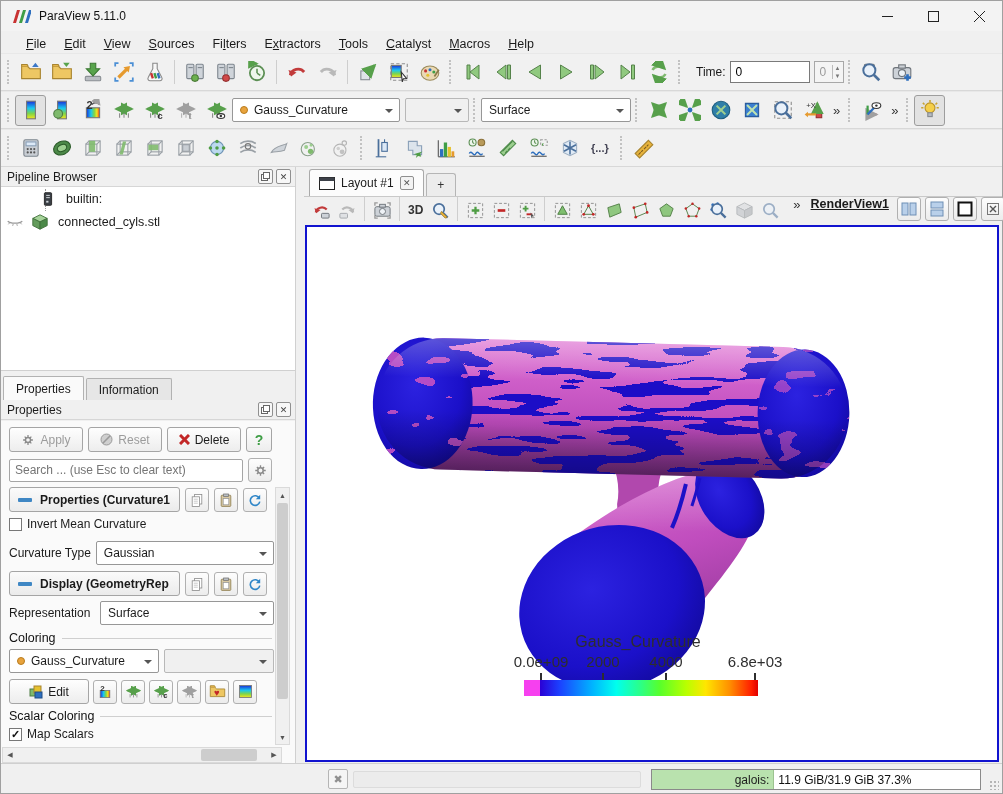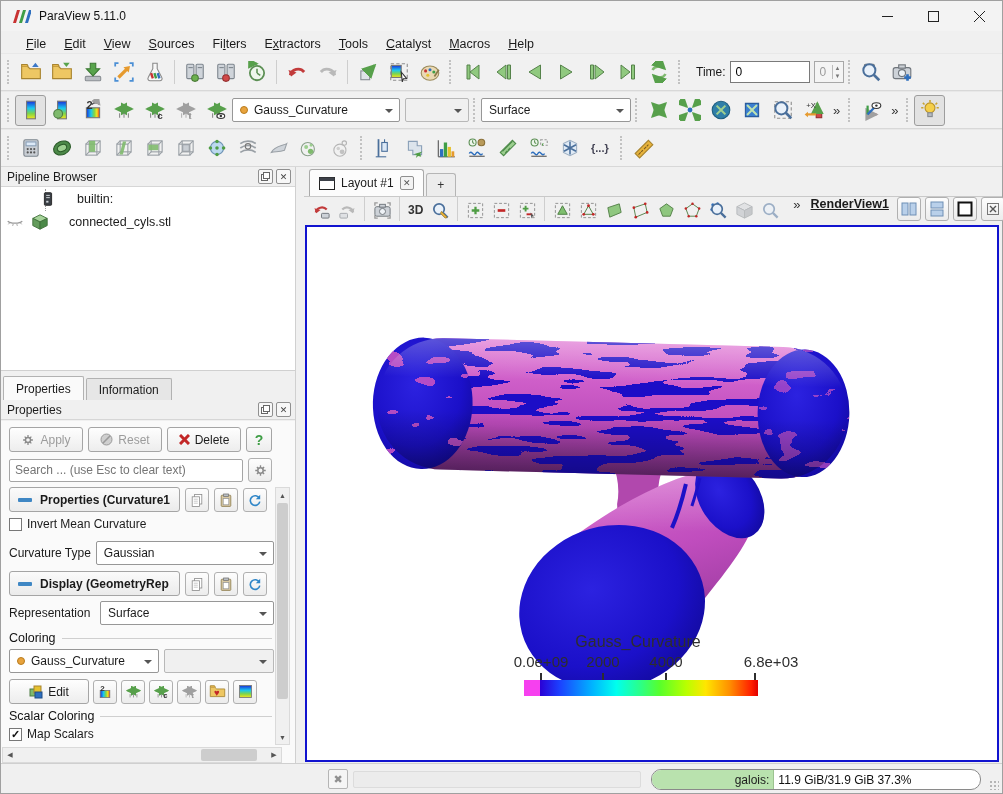--- a/index.html
+++ b/index.html
@@ -37,21 +37,21 @@
 
 .left{position:absolute;left:0;top:166px;width:295px;bottom:30px;background:#f0f0f0;border-right:1px solid #d0d0d0}
 .dockhdr{height:20px;display:flex;align-items:center;padding:0 4px 0 6px;background:#f0f0f0;border-bottom:1px solid #d6d6d6;font-size:12px}
 .dock-btns{margin-left:auto;display:flex;gap:3px}
 .dkb{width:15px;height:15px;border:1px solid #909090;border-radius:2px;background:#f7f7f7;display:flex;align-items:center;justify-content:center;font-size:9px;color:#444}
 .pl-hdr{position:absolute;top:0;left:0;right:0}
 .pl-tree{position:absolute;top:20px;left:0;right:0;height:184px;background:#fff;overflow:hidden;border-bottom:1px solid #d0d0d0}
 .treeline{position:absolute;left:44px;top:2px;height:22px;border-left:1px dotted #9a9a9a}
 .trow{height:23px;display:flex;align-items:center;position:relative}
 .teye{width:28px;display:flex;justify-content:center;flex:0 0 auto}
-.hl{display:flex;align-items:center;padding:1px 6px 1px 2px;gap:20px}
+.hl{display:flex;align-items:center;padding:1px 6px 1px 2px;gap:9px}
 .trow.sel .hl{background:#2f86d2;color:#fff}
 .tlabel{font-size:12.5px;white-space:nowrap}
 .ptabs{position:absolute;top:209px;left:0;right:0;height:24px;display:flex;align-items:flex-end;padding-left:2px;background:#f0f0f0}
 .ptab{height:22px;padding:0 12px;border:1px solid #b2b2b2;border-bottom:none;border-radius:2px 2px 0 0;background:#e6e6e6;margin-right:2px;font-size:12px;display:flex;align-items:center}
 .ptab.active{background:#fafafa;height:24px}
 .pp-hdr{position:absolute;top:233px;left:0;right:0}
 .pbody{position:absolute;top:254px;left:0;right:0;bottom:0;background:#fafafa}
 .pr{position:absolute;left:8px;right:23px;display:flex;align-items:center;gap:5px}
 .pbtn{height:25px;border:1px solid #a5a5a5;border-radius:3px;background:linear-gradient(#fefefe,#ededed);display:flex;align-items:center;justify-content:center;gap:5px;font-size:12px;padding:0 6px}
 .pbtn.dis{color:#9c9c9c}
@@ -88,21 +88,21 @@
 .lg-title{position:absolute;left:181px;top:406px;width:300px;text-align:center;font-size:16px;color:#2e2e2e}
 .lg-lab{position:absolute;top:426px;transform:translateX(-50%);font-size:15px;color:#2e2e2e;white-space:nowrap}
 .lg-tick{position:absolute;top:446px;width:2px;height:8px;background:#2e2e2e}
 .lg-bar{position:absolute;left:217px;top:453px;width:234px;height:16px;display:flex}
 .lg-nan{width:16px;height:100%}
 .lg-grad{flex:1;height:100%;background:linear-gradient(90deg,#2a00d5 0%,#1c41ff 9%,#00b4ff 24%,#00ffee 35%,#2bff88 46%,#58ff2b 55%,#b8ff00 67%,#ffe600 76%,#ff8f00 87%,#ff1e00 97%,#e00000 100%)}
 
 .statusbar{position:absolute;left:0;right:0;bottom:0;height:30px;background:#f0f0f0;border-top:1px solid #cfcfcf}
 .sb-x{position:absolute;left:327px;top:5px;width:20px;height:20px;border:1px solid #b5b5b5;border-radius:2px;background:#f5f5f5;display:flex;align-items:center;justify-content:center;color:#909090;font-size:11px}
 .sb-prog{position:absolute;left:352px;top:7px;width:288px;height:17px;background:#ececec;border:1px solid #dcdcdc;border-radius:2px}
-.sb-mem{position:absolute;left:650px;top:5px;width:330px;height:21px;background:#fff;border:1px solid #8a8a8a;border-radius:10px;display:flex;overflow:hidden;align-items:stretch}
+.sb-mem{position:absolute;left:650px;top:5px;width:330px;height:21px;background:#fff;border:1px solid #8a8a8a;border-radius:0;display:flex;overflow:hidden;align-items:stretch}
 .mem-fill{background:#b9e2ae;border-right:1px solid #9cc390;display:flex;align-items:center;justify-content:flex-end;padding-right:4px;color:#1c1c1c;white-space:nowrap}
 .mem-text{display:flex;align-items:center;padding-left:4px;white-space:nowrap;color:#111}
 .sb-grip{position:absolute;right:3px;bottom:3px;width:10px;height:10px;background:radial-gradient(#b5b5b5 1.2px,transparent 1.3px);background-size:4px 4px}
 .hidden-defs{position:absolute;width:0;height:0;overflow:hidden}
 </style>
 </head>
 <body>
 
 <svg class="hidden-defs" aria-hidden="true">
 <defs>
@@ -1143,21 +1143,21 @@
             </g>
           <rect x="70" y="116" width="472" height="132" rx="66" transform="rotate(1.5 306 182)" fill="url(#gShade)"></rect>
         </g>
       </svg>
 
       <div>
         <div class="lg-title">Gauss_Curvature</div>
         <span class="lg-lab" style="left:234px">0.0e+09</span>
         <span class="lg-lab" style="left:296px">2000</span>
         <span class="lg-lab" style="left:359px">4000</span>
-        <span class="lg-lab" style="left:464px">6.8e+03</span>
+        <span class="lg-lab" style="left:448px">6.8e+03</span>
         <span class="lg-tick" style="left:233px"></span>
         <span class="lg-tick" style="left:295px"></span>
         <span class="lg-tick" style="left:358px"></span>
         <span class="lg-tick" style="left:447px"></span>
         <div class="lg-bar">
           <div class="lg-nan" style="background: rgb(246, 64, 239);"></div>
           <div class="lg-grad"></div>
         </div>
       </div>
     </div>

